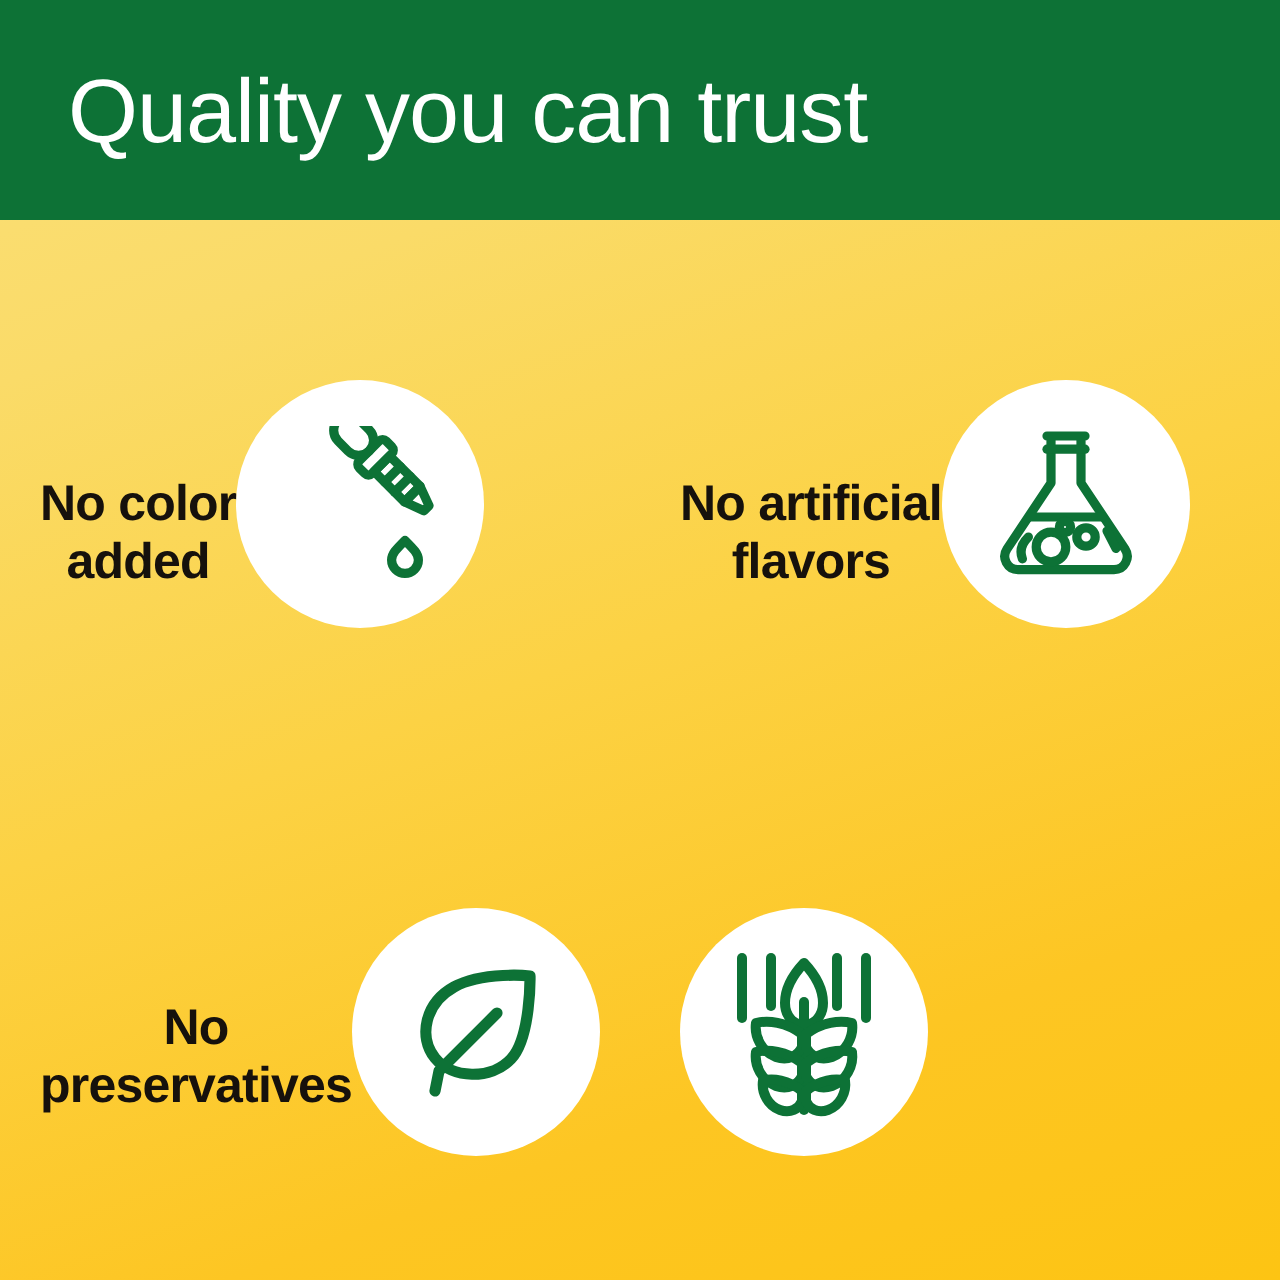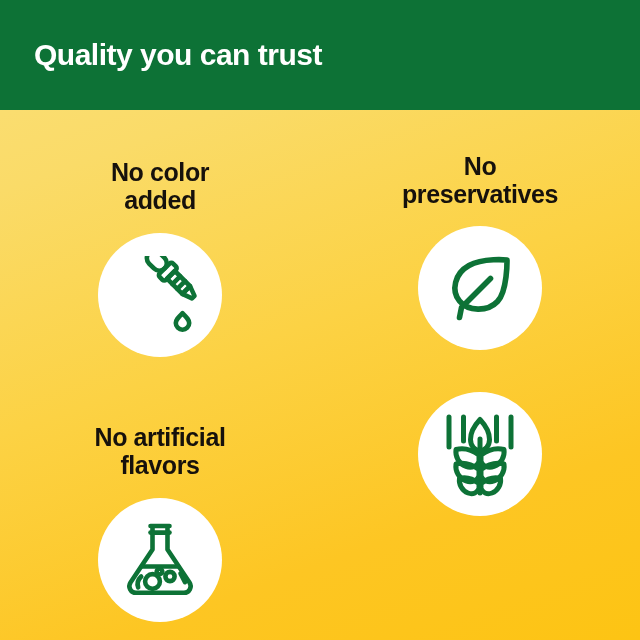--- a/index.html
+++ b/index.html
@@ -27,42 +27,43 @@
     width: 640px;
     height: 110px;
     background: #0D7236;
     display: flex;
     align-items: center;
     box-sizing: border-box;
     padding-left: 34px;
   }
   #header-title {
     color: #FFFFFF;
-    font-size: 30px;
-    font-weight: bold;
+    font-size: 45px;
+    font-weight: normal;
     letter-spacing: -0.5px;
     line-height: 1;
     white-space: nowrap;
     font-family: "Liberation Sans", sans-serif;
   }
   #features-grid {
     position: absolute;
     left: 0;
     top: 110px;
     width: 640px;
     height: 530px;
     display: grid;
     grid-template-columns: 1fr 1fr;
     grid-template-rows: 1fr 1fr;
   }
   .feature-cell {
     position: relative;
     display: flex;
-    flex-direction: column;
+    flex-direction: row;
     align-items: center;
+    margin-left: 20px;
   }
   .feature-label {
     color: #16110C;
     font-weight: bold;
     font-size: 25px;
     line-height: 1.13;
     text-align: center;
     white-space: pre-line;
     letter-spacing: -0.4px;
     font-family: "Liberation Sans", sans-serif;
@@ -113,57 +114,57 @@
               <path d="M54 11.5 L64 15.2 V18.8 L54 22.5 Z"></path>
             </g>
 
             <path d="M61.5 57.2 C65.8 61.5 68.2 63.8 68.2 67.0 C68.2 70.7 65.2 73.7 61.5 73.7
                      C57.8 73.7 54.8 70.7 54.8 67.0 C54.8 63.8 57.2 61.5 61.5 57.2 Z"></path>
           </svg>
         </span>
       </div>
     </div>
 
+    <div class="feature-cell cell-top">
+      <div class="feature-label">No artificial
+flavors</div>
+      <div class="icon-circle">
+        <span>
+          <svg width="80" height="80" viewBox="0 0 80 80" fill="none" stroke="#0D7236" stroke-width="4.6" stroke-linecap="round" stroke-linejoin="round">
+
+            <path d="M30.5 6 H49.5 M32.5 6 V29.5 L10.5 62.5 C7.6 66.9 10.7 72.8 16.0 72.8
+                     H64.0 C69.3 72.8 72.4 66.9 69.5 62.5 L47.5 29.5 V6"></path>
+
+            <path d="M30.5 12.6 H49.5"></path>
+
+            <path d="M21.8 46.5 H58.2"></path>
+
+            <circle cx="32.5" cy="61.5" r="7.4"></circle>
+            <circle cx="50.0" cy="56.5" r="4.6"></circle>
+            <circle cx="39.5" cy="51.5" r="2.8"></circle>
+
+            <path d="M21.2 56.5 C17.6 60.0 16.8 63.8 18.2 67.4"></path>
+
+            <path d="M60.5 53.5 L65.0 62.2"></path>
+          </svg>
+        </span>
+      </div>
+    </div>
+
     <div class="feature-cell cell-bottom">
       <div class="feature-label">No
 preservatives</div>
       <div class="icon-circle">
         <span>
           <svg width="74" height="74" viewBox="0 0 74 74" fill="none" stroke="#0D7236" stroke-width="5.6" stroke-linecap="round" stroke-linejoin="round">
 
             <path d="M64.0 9.0 C64.0 9.0 40.5 6.5 26.0 14.5 C11.5 22.5 8.0 39.5 16.5 50.0
                      C25.0 60.5 44.5 61.0 54.5 50.5 C64.5 40.0 64.0 9.0 64.0 9.0 Z"></path>
 
             <path d="M47.5 27.5 L18.5 56.5 L16.5 66.5"></path>
-          </svg>
-        </span>
-      </div>
-    </div>
-
-    <div class="feature-cell cell-top">
-      <div class="feature-label">No artificial
-flavors</div>
-      <div class="icon-circle">
-        <span>
-          <svg width="80" height="80" viewBox="0 0 80 80" fill="none" stroke="#0D7236" stroke-width="4.6" stroke-linecap="round" stroke-linejoin="round">
-
-            <path d="M30.5 6 H49.5 M32.5 6 V29.5 L10.5 62.5 C7.6 66.9 10.7 72.8 16.0 72.8
-                     H64.0 C69.3 72.8 72.4 66.9 69.5 62.5 L47.5 29.5 V6"></path>
-
-            <path d="M30.5 12.6 H49.5"></path>
-
-            <path d="M21.8 46.5 H58.2"></path>
-
-            <circle cx="32.5" cy="61.5" r="7.4"></circle>
-            <circle cx="50.0" cy="56.5" r="4.6"></circle>
-            <circle cx="39.5" cy="51.5" r="2.8"></circle>
-
-            <path d="M21.2 56.5 C17.6 60.0 16.8 63.8 18.2 67.4"></path>
-
-            <path d="M60.5 53.5 L65.0 62.2"></path>
           </svg>
         </span>
       </div>
     </div>
 
     <div class="feature-cell cell-bottom">
       <div class="icon-circle">
         <span>
           <svg width="80" height="86" viewBox="0 0 80 86" fill="none" stroke="#0D7236" stroke-width="5.0" stroke-linecap="round" stroke-linejoin="round">
 

